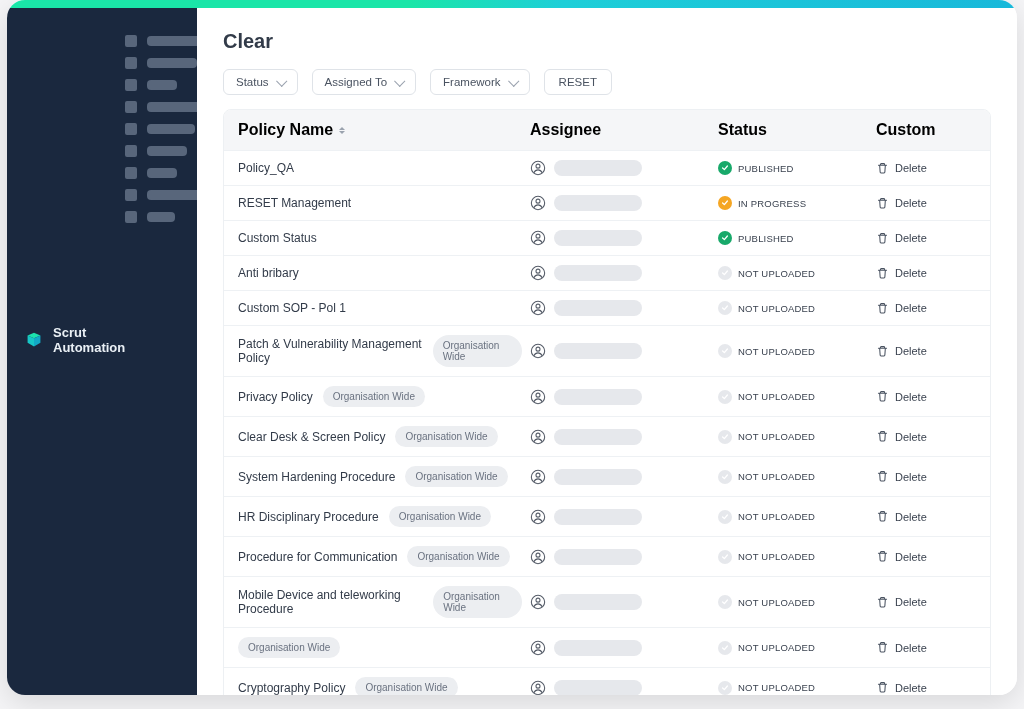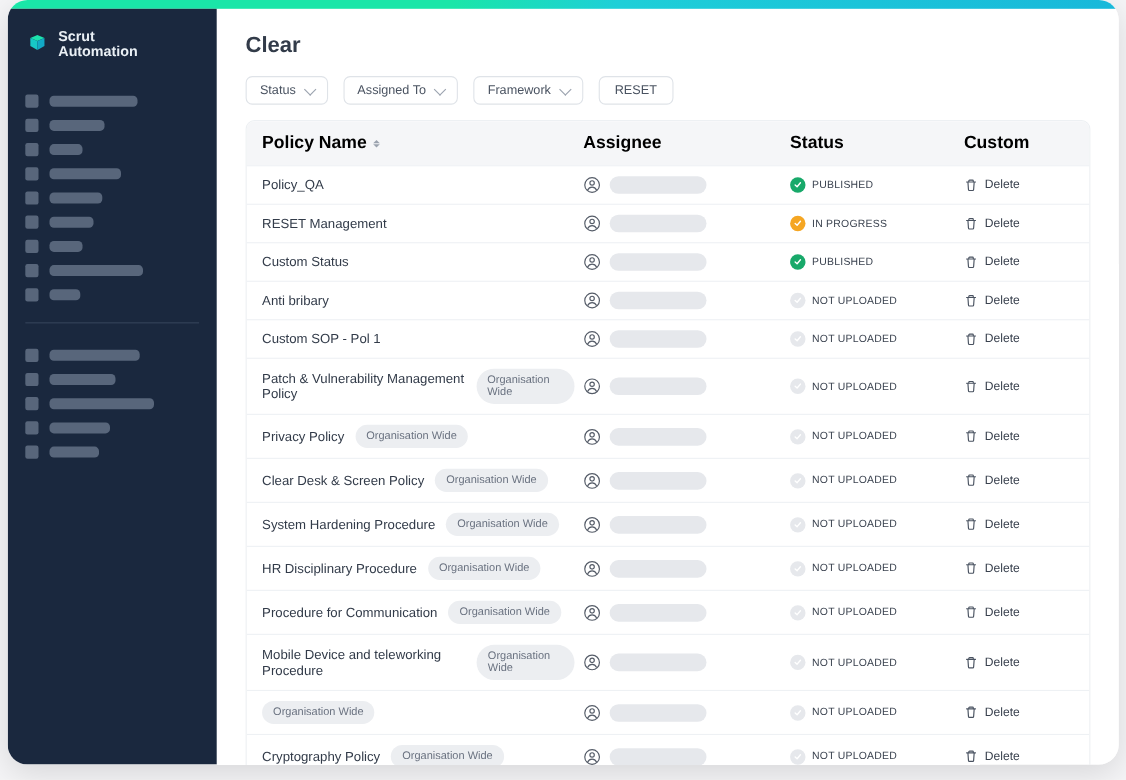--- a/index.html
+++ b/index.html
@@ -28,21 +28,21 @@
     .app-body {
       display: flex;
       flex: 1;
       min-height: 0;
     }
     .sidebar {
       width: 190px;
       background: #1a283e;
       padding: 18px 16px;
       display: flex;
-      flex-direction: column;
+      flex-direction: row;
     }
     .logo-row {
       display: flex;
       align-items: center;
       gap: 8px;
       margin-bottom: 22px;
     }
     .logo-mark {
       width: 22px;
       height: 22px;

